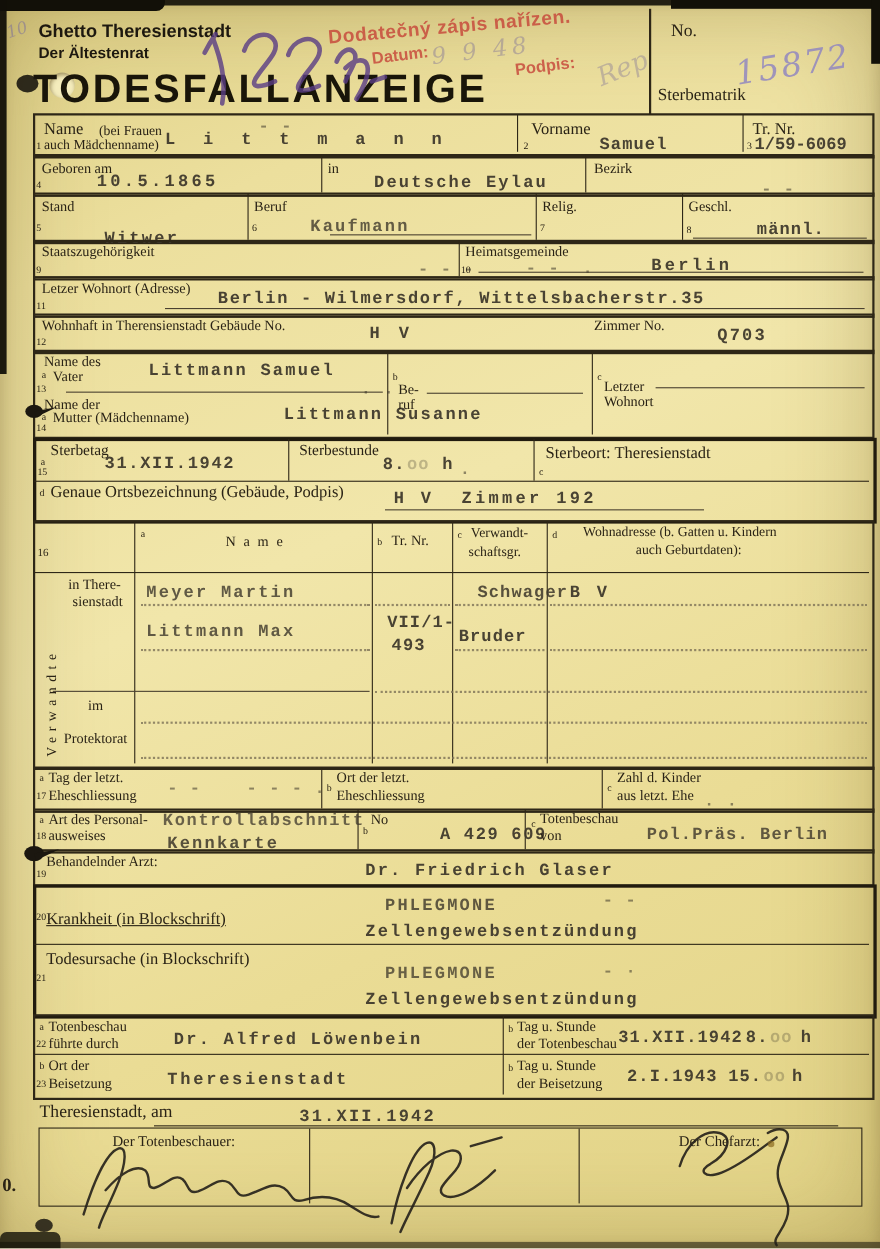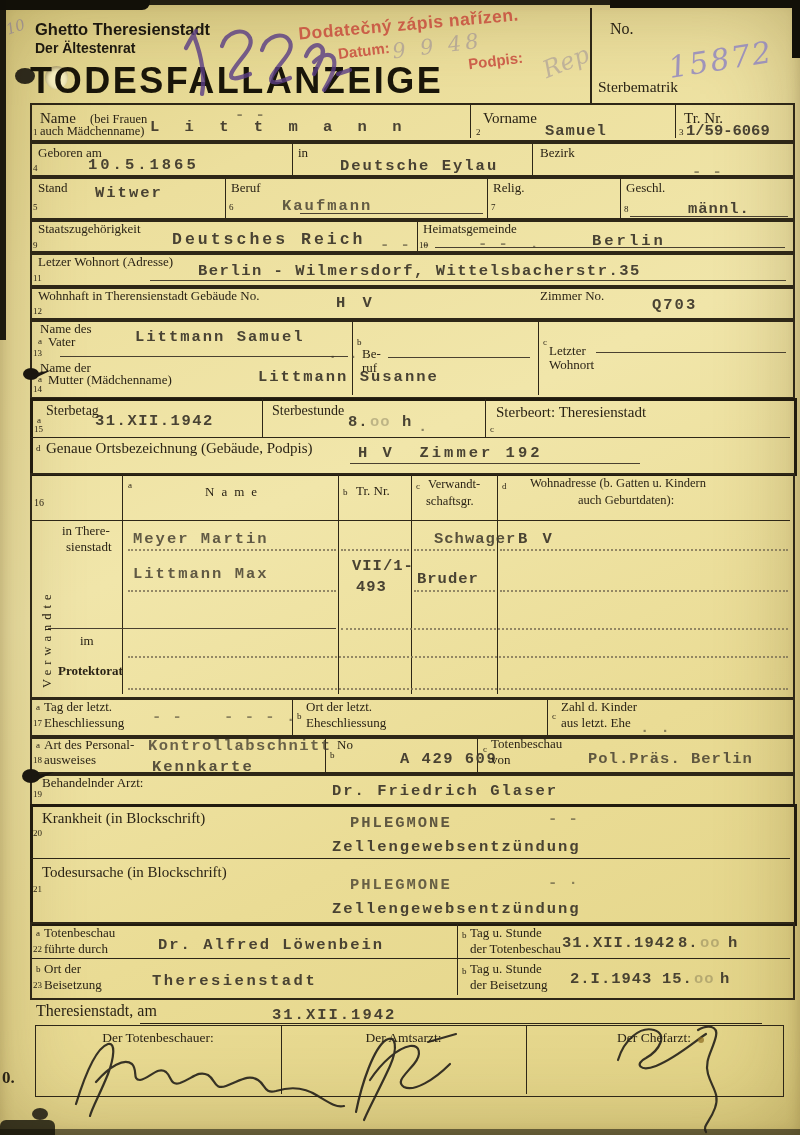--- a/index.html
+++ b/index.html
@@ -84,37 +84,36 @@
   <div class="abs lbl" style="left:298px;top:146px;">in</div>
   <div class="abs tw" style="left:340px;top:157px;letter-spacing:2px;">Deutsche Eylau</div>
   <div class="abs lbl" style="left:540px;top:146px;">Bezirk</div>
 
   <div class="box" style="left:30px;top:175px;width:761px;height:43px;"></div>
   <div class="vline" style="left:225px;top:176px;height:42px;"></div>
   <div class="vline" style="left:487px;top:176px;height:42px;"></div>
   <div class="vline" style="left:620px;top:176px;height:42px;"></div>
   <div class="abs lbl" style="left:38px;top:181px;">Stand</div>
   <div class="abs sm" style="left:33px;top:202px;">5</div>
-  <div class="abs tw" style="left:95px;top:184px;letter-spacing:2px;">Witwer</div>
+  <div class="abs tw" style="left:95px;top:208px;letter-spacing:2px;">Witwer</div>
   <div class="abs lbl" style="left:231px;top:181px;">Beruf</div>
   <div class="abs sm" style="left:229px;top:202px;">6</div>
   <div class="abs tw" style="left:282px;top:197px;letter-spacing:2px;opacity:.78;">Kaufmann</div>
   <div class="thinline" style="left:300px;top:213px;width:183px;"></div>
   <div class="abs lbl" style="left:493px;top:181px;">Relig.</div>
   <div class="abs sm" style="left:491px;top:202px;">7</div>
   <div class="abs lbl" style="left:626px;top:181px;">Geschl.</div>
   <div class="abs sm" style="left:624px;top:204px;">8</div>
   <div class="abs tw" style="left:688px;top:200px;">männl.</div>
   <div class="thinline" style="left:630px;top:216px;width:158px;"></div>
 
   <div class="box" style="left:30px;top:218px;width:761px;height:33px;"></div>
   <div class="vline" style="left:417px;top:219px;height:32px;"></div>
   <div class="abs lbl" style="left:38px;top:222px;">Staatszugehörigkeit</div>
   <div class="abs sm" style="left:33px;top:240px;">9</div>
-  <div class="abs tw" style="left:172px;top:230px;font-size:16.5px;letter-spacing:3px;">Deutsches Reich</div>
   <div class="abs tw stray" style="left:380px;top:236px;">- - -</div>
   <div class="abs lbl" style="left:423px;top:222px;">Heimatsgemeinde</div>
   <div class="abs sm" style="left:419px;top:240px;">10</div>
   <div class="abs tw stray" style="left:478px;top:235px;">- -  .</div>
   <div class="abs tw" style="left:592px;top:232px;letter-spacing:3px;">Berlin</div>
   <div class="thinline" style="left:435px;top:247px;width:350px;"></div>
 
   <div class="box" style="left:30px;top:251px;width:761px;height:34px;"></div>
   <div class="abs lbl" style="left:38px;top:255px;">Letzer Wohnort (Adresse)</div>
   <div class="abs sm" style="left:33px;top:273px;">11</div>
@@ -206,21 +205,21 @@
   <div class="abs tw" style="left:352px;top:557px;">VII/1-</div>
   <div class="abs tw" style="left:356px;top:578px;">493</div>
   <div class="abs tw" style="left:417px;top:570px;">Bruder</div>
   <div class="dotline" style="left:128px;top:590px;width:208px;"></div>
   <div class="dotline" style="left:414px;top:590px;width:81px;"></div>
   <div class="dotline" style="left:500px;top:590px;width:288px;"></div>
 
   <div class="thinline" style="left:48px;top:628px;width:288px;"></div>
   <div class="dotline" style="left:341px;top:628px;width:447px;"></div>
   <div class="abs lbl" style="left:80px;top:634px;">im</div>
-  <div class="abs lbl" style="left:58px;top:664px;font-weight:bold;">Protektorat</div>
+  <div class="abs lbl" style="left:58px;top:664px;">Protektorat</div>
   <div class="dotline" style="left:128px;top:656px;width:660px;"></div>
   <div class="dotline" style="left:128px;top:688px;width:660px;"></div>
 
   <div class="box" style="left:30px;top:697px;width:761px;height:38px;"></div>
   <div class="vline" style="left:292px;top:698px;height:37px;"></div>
   <div class="vline" style="left:547px;top:698px;height:37px;"></div>
   <div class="abs sm" style="left:36px;top:702px;">a</div>
   <div class="abs lbl" style="left:44px;top:700px;">Tag der letzt.</div>
   <div class="abs sm" style="left:33px;top:718px;">17</div>
   <div class="abs lbl" style="left:44px;top:716px;">Eheschliessung</div>
@@ -249,21 +248,21 @@
   <div class="abs lbl" style="left:491px;top:753px;">von</div>
   <div class="abs tw" style="left:588px;top:750px;opacity:.8;">Pol.Präs. Berlin</div>
 
   <div class="box" style="left:30px;top:772px;width:761px;height:30px;"></div>
   <div class="abs lbl" style="left:42px;top:776px;">Behandelnder Arzt:</div>
   <div class="abs sm" style="left:33px;top:789px;">19</div>
   <div class="abs tw" style="left:332px;top:782px;letter-spacing:2px;">Dr. Friedrich Glaser</div>
 
   <div class="box box-heavy" style="left:30px;top:804px;width:761px;height:116px;"></div>
   <div class="hline" style="left:31px;top:858px;width:759px;"></div>
-  <div class="abs lbl lbl-lg" style="left:42px;top:810px;">Krankheit (in Blockschrift)</div>
+  <div class="abs lbl lbl-lg" style="left:42px;top:828px;text-decoration:underline;">Krankheit (in Blockschrift)</div>
   <div class="abs sm" style="left:33px;top:828px;">20</div>
   <div class="abs tw" style="left:350px;top:814px;letter-spacing:2px;opacity:.8;">PHLEGMONE</div>
   <div class="abs tw stray" style="left:548px;top:810px;">- -</div>
   <div class="abs tw" style="left:332px;top:838px;letter-spacing:2px;">Zellengewebsentzündung</div>
   <div class="abs lbl lbl-lg" style="left:42px;top:864px;">Todesursache (in Blockschrift)</div>
   <div class="abs sm" style="left:33px;top:884px;">21</div>
   <div class="abs tw" style="left:350px;top:876px;letter-spacing:2px;opacity:.75;">PHLEGMONE</div>
   <div class="abs tw stray" style="left:548px;top:874px;">- ·</div>
   <div class="abs tw" style="left:332px;top:900px;letter-spacing:2px;">Zellengewebsentzündung</div>
 
@@ -296,21 +295,20 @@
   <div class="abs tw" style="left:720px;top:970px;">h</div>
 
   <div class="abs lbl" style="left:36px;top:1002px;font-size:16px;">Theresienstadt, am</div>
   <div class="abs tw" style="left:272px;top:1006px;letter-spacing:2px;">31.XII.1942</div>
   <div class="thinline" style="left:140px;top:1023px;width:622px;border-top-color:#2e2717;"></div>
 
   <div class="box" style="left:35px;top:1025px;width:747px;height:70px;border-width:1.5px;"></div>
   <div class="vline" style="left:281px;top:1026px;height:68px;border-left-width:1px;"></div>
   <div class="vline" style="left:526px;top:1026px;height:68px;border-left-width:1px;"></div>
   <div class="abs sigbox-lbl" style="left:35px;top:1030px;width:246px;">Der Totenbeschauer:</div>
-  <div class="abs sigbox-lbl" style="left:281px;top:1030px;width:245px;">Der Amtsarzt:</div>
   <div class="abs sigbox-lbl" style="left:526px;top:1030px;width:256px;">Der Chefarzt:</div>
   <div class="abs lbl" style="left:2px;top:1068px;font-size:17px;font-weight:bold;">0.</div>
 
   <div class="abs tw stray" style="left:235px;top:106px;">- -</div>
   <div class="abs tw stray" style="left:692px;top:163px;">- -</div>
   <div class="abs tw stray" style="left:328px;top:348px;">· ·</div>
   <div class="abs tw stray" style="left:640px;top:722px;">· ·</div>
 
   <svg class="abs" style="left:0;top:0;" width="800" height="1135" viewBox="0 0 800 1135">
     <g stroke="#5a3d85" stroke-width="4.2" fill="none" stroke-linecap="round" opacity="0.8">

